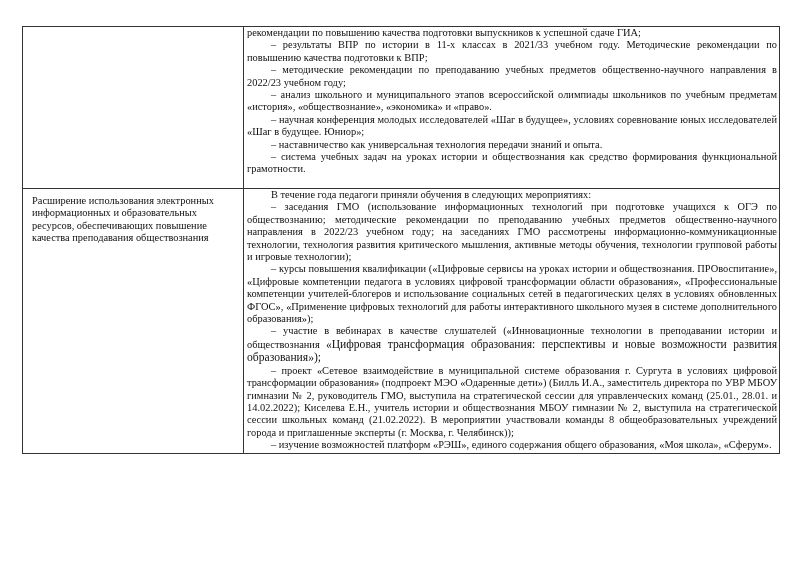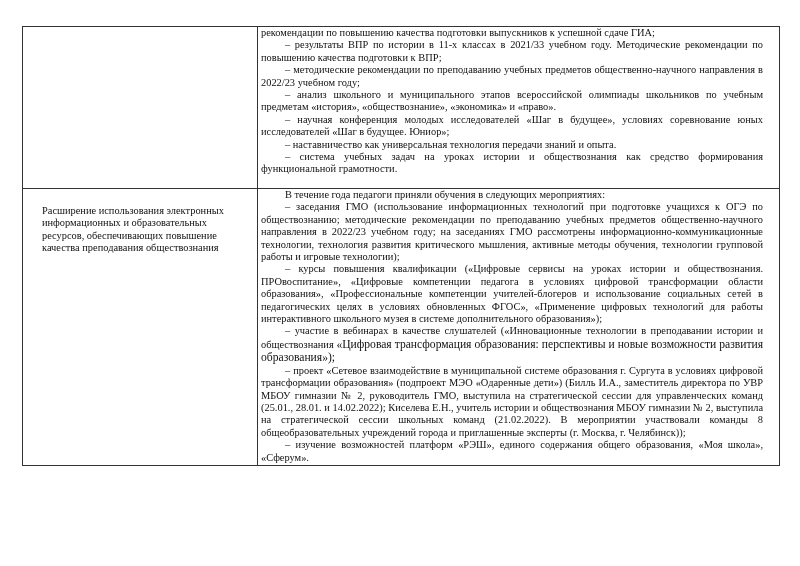--- a/index.html
+++ b/index.html
@@ -4,29 +4,29 @@
 <style>
   html, body { margin: 0; padding: 0; background: #ffffff; }
   body { width: 800px; height: 566px; position: relative; overflow: hidden;
          font-family: "Liberation Serif", "DejaVu Serif", serif; color: #111; }
   .page { position: absolute; left: 0; top: 0; width: 800px; height: 566px; }
   table.doc-table {
     position: absolute; left: 22px; top: 26px; width: 758px;
     border-collapse: collapse; table-layout: fixed;
   }
   table.doc-table td {
-    border: 1px solid #333; vertical-align: top; padding: 0 16px 1px 3px;
+    border: 1px solid #333; vertical-align: top; padding: 0 2px 1px 3px;
     font-size: 10.4px; line-height: 12.4px;
   }
   td.col-left { width: 215px; }
   td.col-right { text-align: justify; }
   .para { margin: 0; text-indent: 0; }
   .para.indent { text-indent: 24px; }
   .dash { display: inline; }
-  .left-text { margin: 16px; text-align: left; }
+  .left-text { margin: 6px; text-align: left; }
 </style>
 </head>
 <body>
 
 <div class="page">
   <table class="doc-table">
     <tbody>
         <tr style="height:162px;">
       <td class="col-left">
         <p class="left-text"></p>

